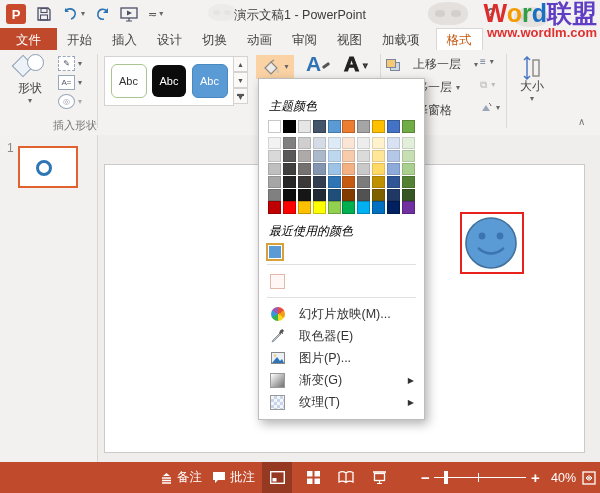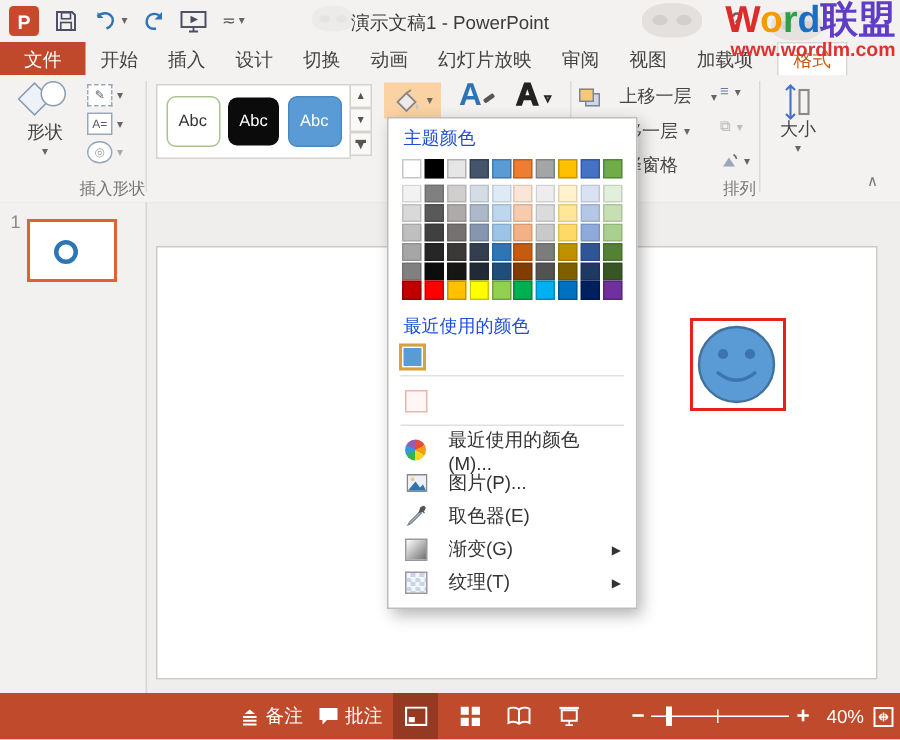--- a/index.html
+++ b/index.html
@@ -73,21 +73,21 @@
 
   
   .workspace{position:absolute;left:98px;top:135px;width:502px;height:327px;background:#EFEEED;}
   .slide-canvas{position:absolute;left:6px;top:29px;width:479px;height:287px;background:#FFFFFF;border:1px solid #CCCAC8;}
   .anno-box{position:absolute;left:460px;top:212px;width:60px;height:58px;border:2px solid #E8211D;z-index:10;}
   .smiley{position:absolute;left:463px;top:215px;z-index:9;}
 
   
   .fillmenu{position:absolute;left:258px;top:78px;width:167px;background:#FFFFFF;border:1px solid #BFBDBB;
             box-shadow:3px 4px 10px rgba(0,0,0,.3);z-index:50;padding:5px 8px 6px 8px;box-sizing:border-box;}
-  .menu-h{font-size:12px;color:#1d4ed8;margin:0 0 5px 2px;}
+  .menu-h{font-size:12px;color:#000000;margin:14px 0 5px 2px;font-style:italic;}
   .swrow{display:flex;justify-content:space-between;margin:0 1px;}
   .swrow .sw{width:13px;height:13px;box-shadow:inset 0 0 0 1px rgba(0,0,0,.22);}
   .swcols{display:flex;justify-content:space-between;margin:4px 1px 0 1px;}
   .swcol{display:flex;flex-direction:column;gap:1px;}
   .swcol .swv{width:13px;height:12px;box-shadow:inset 0 0 0 1px rgba(0,0,0,.12);}
   .recentrow{display:flex;margin:2px 1px 4px 1px;}
   .recentrow .sw{width:12px;height:12px;border:1px solid #FFF;outline:2px solid #D8A23A;}
   .menu-div{height:1px;background:#E2E0DE;margin:5px 0;}
   .menu-item{display:flex;align-items:center;height:22px;padding:0 2px;font-size:12.5px;color:#333;}
   .menu-item .lbl{margin-left:13px;}
@@ -161,21 +161,20 @@
   <div class="wm-url">www.wordlm.com</div>
 </div>
 
 <div class="tabrow">
   <div class="tab tab-file">文件</div>
   <div class="tab">开始</div>
   <div class="tab">插入</div>
   <div class="tab">设计</div>
   <div class="tab">切换</div>
   <div class="tab">动画</div>
-  <div class="tab">幻灯片放映</div>
   <div class="tab">审阅</div>
   <div class="tab">视图</div>
   <div class="tab">加载项</div>
   <div class="tab tab-contextual">格式</div>
 </div>
 
 <div class="ribbon">
 
   <div class="bigbtn" style="left:8px;top:4px;width:44px;justify-content:center;">
     <div class="shape-ico">
@@ -260,21 +259,20 @@
     <span style="color:#B9B6B3;font-size:10px;">⧉</span>
       <span class="caret" style="color:#BBB;">▾</span>
   </div>
   <div class="arr-row" style="left:480px;top:52px;">
     <svg width="12" height="11" viewBox="0 0 12 11">
         <path d="M2 9 L6 3 L10 9 Z" fill="#9AA7B8"></path>
         <path d="M9 1 a4 4 0 0 1 2 3" fill="none" stroke="#666" stroke-width="1"></path>
       </svg>
     <span class="caret">▾</span>
   </div>
-  <div class="grouplabel" style="left:384px;width:120px;">排列</div>
   <div class="vsep" style="left:506px;"></div>
 
   <div class="bigbtn" style="left:514px;top:6px;width:36px;">
     <div class="sizer-ico">
       <svg width="18" height="24" viewBox="0 0 18 24">
           <path d="M4 1 v22 M1 4 l3-3 3 3 M1 20 l3 3 3-3" fill="none" stroke="#4472C4" stroke-width="1.4"></path>
           <rect x="10" y="4" width="6" height="16" fill="none" stroke="#8A8784" stroke-width="1.4"></rect>
         </svg>
     </div>
     <div>大小</div>
@@ -411,40 +409,40 @@
   <div class="menu-item">
     <span class="mi-ico">
         <span class="ico-nofill"></span>
       </span>
   </div>
   <div class="menu-div"></div>
   <div class="menu-item">
     <span class="mi-ico">
         <span class="ico-wheel"></span>
       </span>
-    <span class="lbl">最近使用的颜色(M)...</span>
+    <span class="lbl">幻灯片放映(M)...</span>
+  </div>
+  <div class="menu-item">
+    <span class="mi-ico">
+      <svg width="14" height="14" viewBox="0 0 14 14">
+          <path d="M1 13 L3 12 L10 5 L9 4 L2 11 Z" fill="#BFC6CE" stroke="#7A8289" stroke-width=".8"></path>
+          <path d="M9 2 l3 3 M8.5 4.5 l1-3 2-1 1 1 -1 2 -3 1z" fill="#555" stroke="#555" stroke-width=".8"></path>
+        </svg>
+    </span>
+    <span class="lbl">取色器(E)</span>
   </div>
   <div class="menu-item">
     <span class="mi-ico">
       <svg width="14" height="12" viewBox="0 0 14 12">
           <rect x=".5" y=".5" width="13" height="11" fill="#EAF1F8" stroke="#8A8784"></rect>
           <circle cx="4" cy="3.5" r="1.3" fill="#F5C976"></circle>
           <path d="M1 11 L6 5 L9 9 L11 7 L13 11 Z" fill="#2E74B5"></path>
         </svg>
     </span>
     <span class="lbl">图片(P)...</span>
-  </div>
-  <div class="menu-item">
-    <span class="mi-ico">
-      <svg width="14" height="14" viewBox="0 0 14 14">
-          <path d="M1 13 L3 12 L10 5 L9 4 L2 11 Z" fill="#BFC6CE" stroke="#7A8289" stroke-width=".8"></path>
-          <path d="M9 2 l3 3 M8.5 4.5 l1-3 2-1 1 1 -1 2 -3 1z" fill="#555" stroke="#555" stroke-width=".8"></path>
-        </svg>
-    </span>
-    <span class="lbl">取色器(E)</span>
   </div>
   <div class="menu-item">
     <span class="mi-ico">
         <span class="ico-grad"></span>
       </span>
     <span class="lbl">渐变(G)</span>
     <span class="subarrow">▶</span>
   </div>
   <div class="menu-item">
     <span class="mi-ico">

